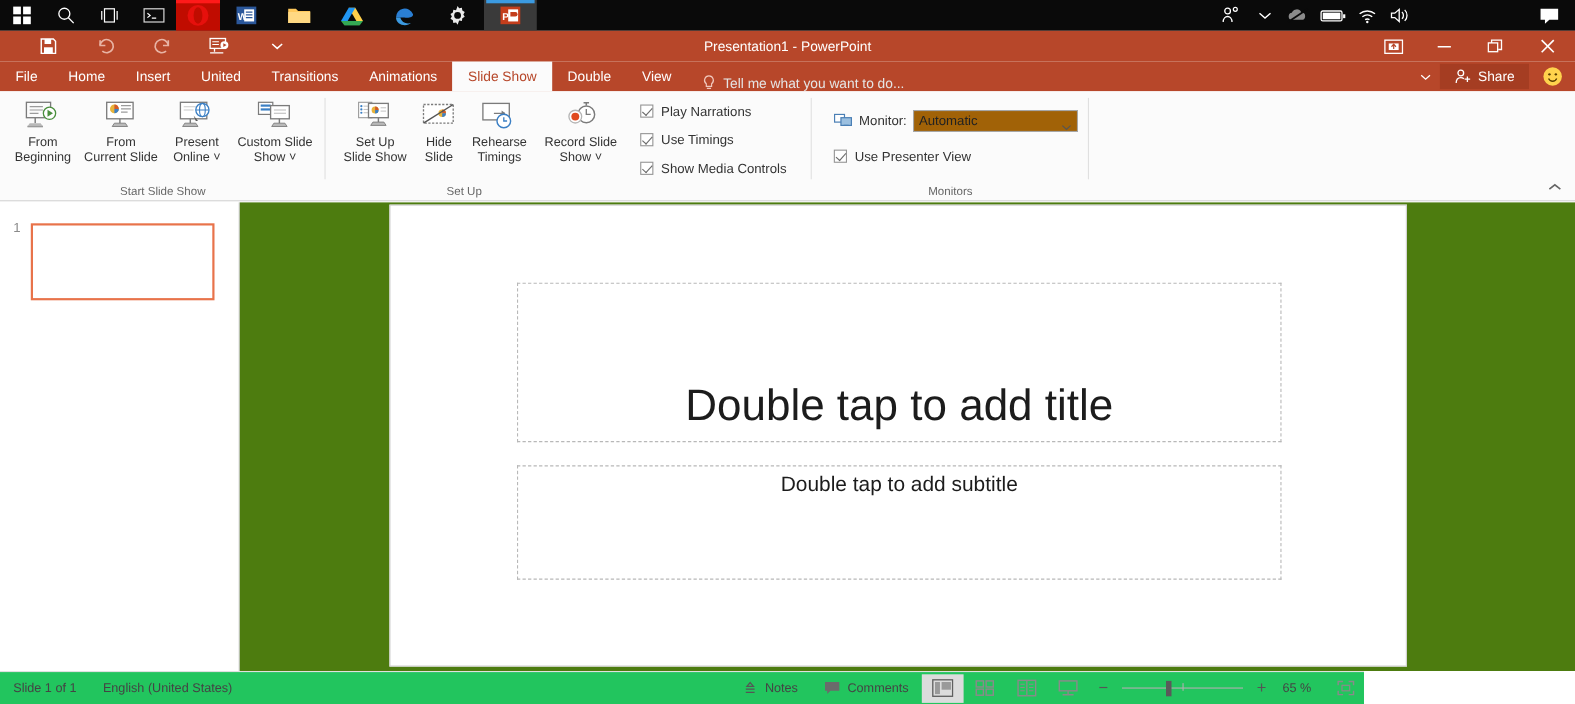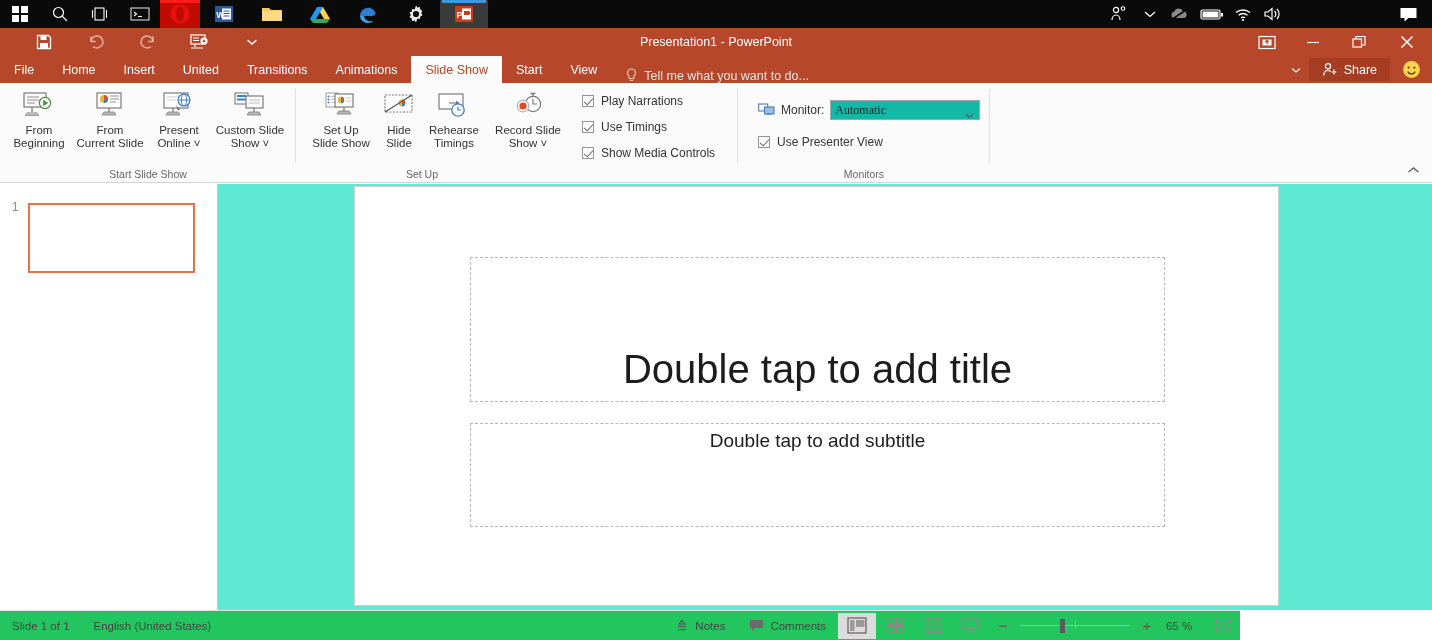--- a/index.html
+++ b/index.html
@@ -99,42 +99,41 @@
   .cbox {
     width: 12px; height: 12px; border: 1px solid #949494; background: #fff;
     position: relative; flex: none;
   }
   .cbox.on::after {
     content: ""; position: absolute; left: 3px; top: 0px; width: 4px; height: 8px;
     border: solid #6b6b6b; border-width: 0 1.6px 1.6px 0; transform: rotate(42deg);
   }
   .mon-row { position: absolute; display: flex; align-items: center; gap: 6px; font-size: 12px; color: #333; }
   .mon-select {
-    width: 150px; height: 20px; border: 1px solid #a6a6a6; background: #14b8a6;
+    width: 150px; height: 20px; border: 1px solid #a6a6a6; background: #a16207;
     display: flex; align-items: center; padding: 0 4px; font-size: 12px; color: #222;
     position: relative;
-    font-family: Liberation Serif, serif;
   }
   .mon-select .caret { position: absolute; right: 5px; top: 7px; }
   .collapse-ribbon {
     position: absolute; right: 8px; bottom: 2px; width: 22px; height: 20px;
     display: flex; align-items: center; justify-content: center;
   }
 
   
   .workarea { position: absolute; left: 0; top: 184px; width: 1432px; height: 426px; background: #fff; }
   .thumbpane { position: absolute; left: 0; top: 0; width: 217px; height: 426px; background: #fff; }
   .thumb-item { position: absolute; left: 0; top: 8px; width: 217px; height: 76px; }
   .thumb-num { position: absolute; left: 12px; top: 8px; font-size: 12px; color: #8a8a8a; }
   .thumb-frame {
     position: absolute; left: 28px; top: 11px; width: 167px; height: 70px;
     background: #fff; border: 2px solid #e8734a;
   }
   .splitter { position: absolute; left: 217px; top: 0; width: 1px; height: 426px; background: #c8c8c8; }
-  .editpane { position: absolute; left: 218px; top: 0; width: 1214px; height: 426px; background: #5eead4; }
+  .editpane { position: absolute; left: 218px; top: 0; width: 1214px; height: 426px; background: #4d7c0f; }
   .slide-canvas {
     position: absolute; left: 136px; top: 2px; width: 925px; height: 420px;
     background: #fff; border: 1px solid #d0d0d0;
   }
   .ph {
     position: absolute; border: 1px dashed #b8b8b8;
     display: flex; justify-content: center;
   }
   .ph-title {
     left: 115px; top: 70px; width: 695px; height: 145px;
@@ -377,21 +376,21 @@
   </div>
 
   <div class="tabstrip">
     <div class="tab">File</div>
     <div class="tab">Home</div>
     <div class="tab">Insert</div>
     <div class="tab">United</div>
     <div class="tab">Transitions</div>
     <div class="tab">Animations</div>
     <div class="tab active">Slide Show</div>
-    <div class="tab">Start</div>
+    <div class="tab">Double</div>
     <div class="tab">View</div>
     <div class="tellme">
       <svg width="13" height="15" viewBox="0 0 13 15">
         <path d="M6.5 1 a4 4 0 0 1 2.4 7.2 V10.5 h-4.8 V8.2 A4 4 0 0 1 6.5 1 Z" fill="none" stroke="#f0c7bb" stroke-width="1.1"></path>
         <line x1="4.6" y1="12.3" x2="8.4" y2="12.3" stroke="#f0c7bb" stroke-width="1.1"></line>
       </svg>
       <span>Tell me what you want to do...</span>
     </div>
     <div class="tabstrip-right">
       <div class="qat-more">

